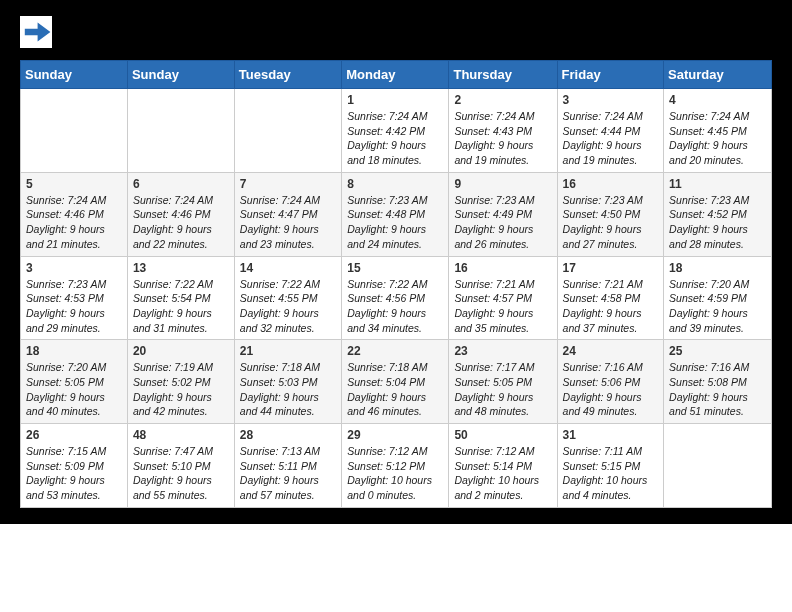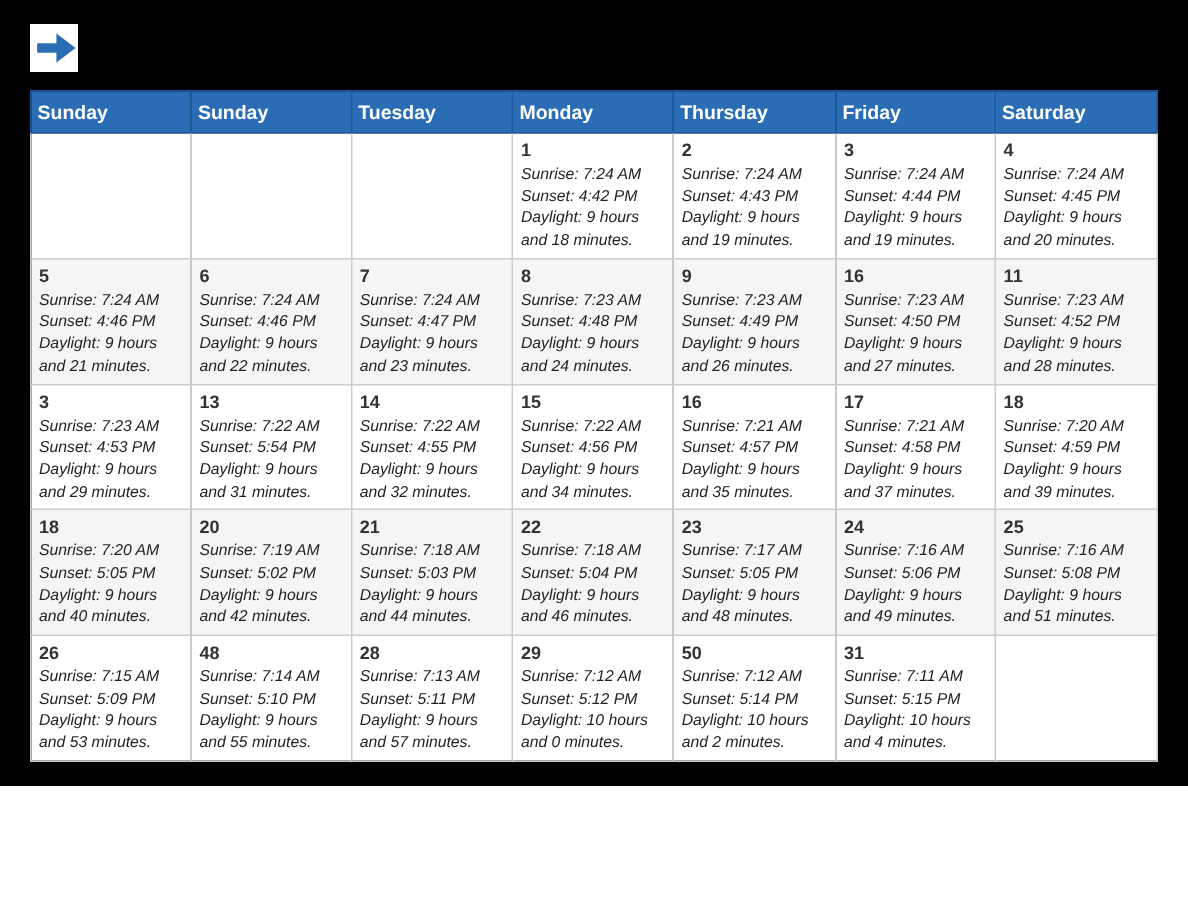--- a/index.html
+++ b/index.html
@@ -317,21 +317,21 @@
         <tr>
           <td>
             <span class="day-number">26</span>
             <div class="day-info">Sunrise: 7:15 AM
 Sunset: 5:09 PM
 Daylight: 9 hours
 and 53 minutes.</div>
           </td>
           <td>
             <span class="day-number">48</span>
-            <div class="day-info">Sunrise: 7:14 AM
+            <div class="day-info">Sunrise: 7:47 AM
 Sunset: 5:10 PM
 Daylight: 9 hours
 and 55 minutes.</div>
           </td>
           <td>
             <span class="day-number">28</span>
             <div class="day-info">Sunrise: 7:13 AM
 Sunset: 5:11 PM
 Daylight: 9 hours
 and 57 minutes.</div>

